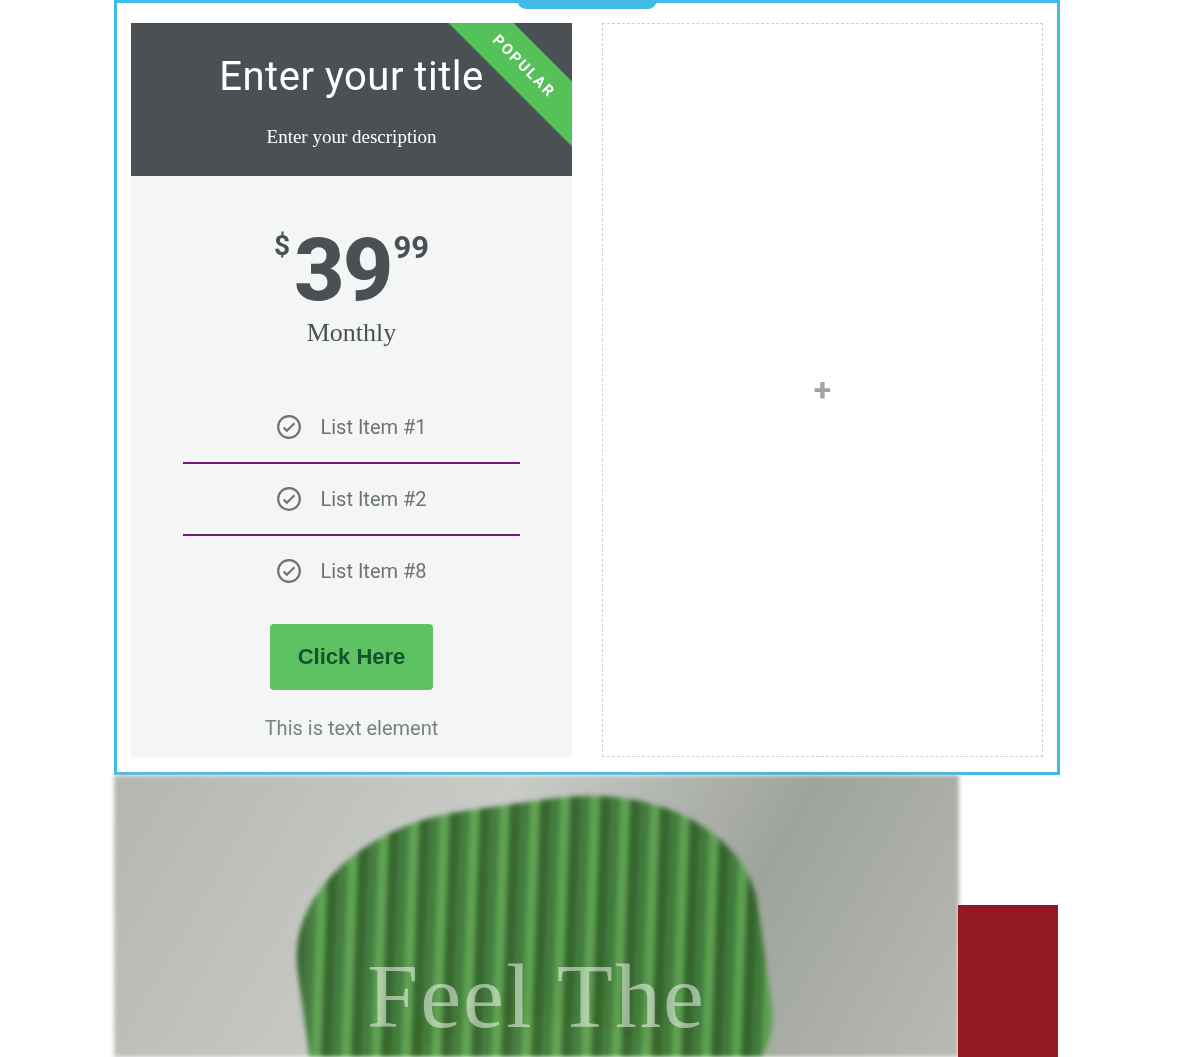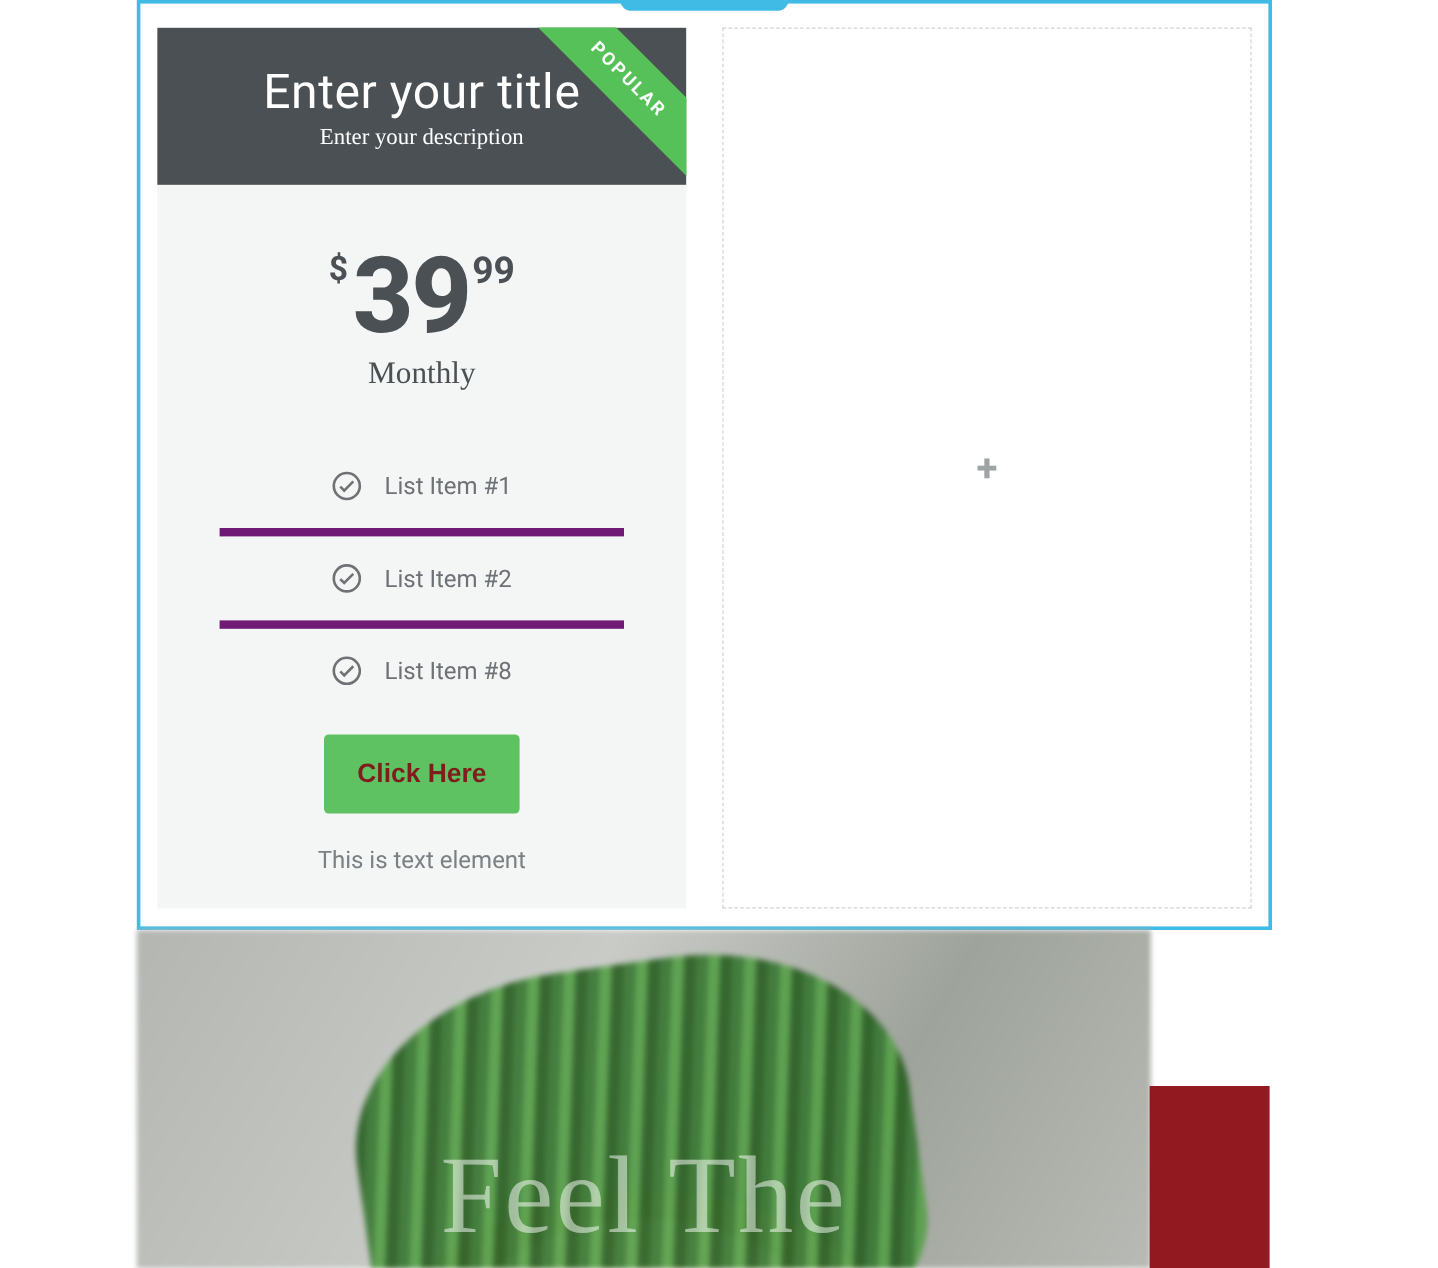--- a/index.html
+++ b/index.html
@@ -15,44 +15,44 @@
   .columns{display:flex;gap:30px;padding:20px 14px 14px 14px;height:100%;box-sizing:border-box;}
   .col{flex:1;}
   .pricing-card{
     background:#f4f5f5;height:734px;position:relative;overflow:hidden;
     box-shadow:0 0 0 rgba(0,0,0,.05);
   }
   .card-header{
     background:#4a5054;color:#fff;text-align:center;padding:30px 10px 28px 10px;position:relative;
   }
   .card-title{font-size:40px;font-weight:400;letter-spacing:.5px;}
-  .card-desc{font-size:19px;margin-top:4px;font-family:Georgia,serif;}
+  .card-desc{font-size:19px;margin-top:26px;font-family:Georgia,serif;}
   .ribbon{
     position:absolute;top:20px;right:-52px;width:200px;transform:rotate(45deg);
     background:#55c158;color:#fff;font-size:15px;font-weight:700;letter-spacing:2px;
     text-align:center;padding:14px 0;
   }
   .price-block{text-align:center;padding:50px 0 36px 0;color:#4a5054;}
   .price-line{display:inline-flex;align-items:flex-start;line-height:1;}
   .currency{font-size:28px;font-weight:700;margin-top:6px;margin-right:4px;}
   .amount{font-size:88px;font-weight:800;letter-spacing:-2px;}
   .decimals{font-size:31px;font-weight:700;margin-top:6px;margin-left:2px;}
   .period{font-family:Georgia,serif;font-size:26px;color:#4a5054;margin-top:4px;}
   .features{padding:8px 52px 0 52px;}
   .feature{
     display:flex;align-items:center;gap:18px;padding:22px 0;
-    border-bottom:7px solid #701a75;justify-content:center;
+    border-bottom:2px solid #701a75;justify-content:center;
     color:#6e7276;font-size:20px;
   }
   .feature:last-child{border-bottom:none;}
   .check-icon{width:26px;height:26px;flex:0 0 26px;}
   .check-icon svg{display:block;}
   .cta-wrap{text-align:center;margin-top:18px;}
   .cta{
-    display:inline-block;background:#5fc262;color:#7f1d1d;font-size:22px;font-weight:700;
+    display:inline-block;background:#5fc262;color:#14532d;font-size:22px;font-weight:700;
     padding:20px 28px;border-radius:4px;border:none;cursor:pointer;
   }
   .foot-text{text-align:center;color:#7b8084;font-size:20px;margin-top:26px;}
   .placeholder{
     height:734px;border:1px dashed #cfd2d4;box-sizing:border-box;
     display:flex;align-items:center;justify-content:center;color:#9ea3a6;cursor:pointer;
   }
   .placeholder .plus{
     font-size:32px;font-weight:700;line-height:1;
   }

